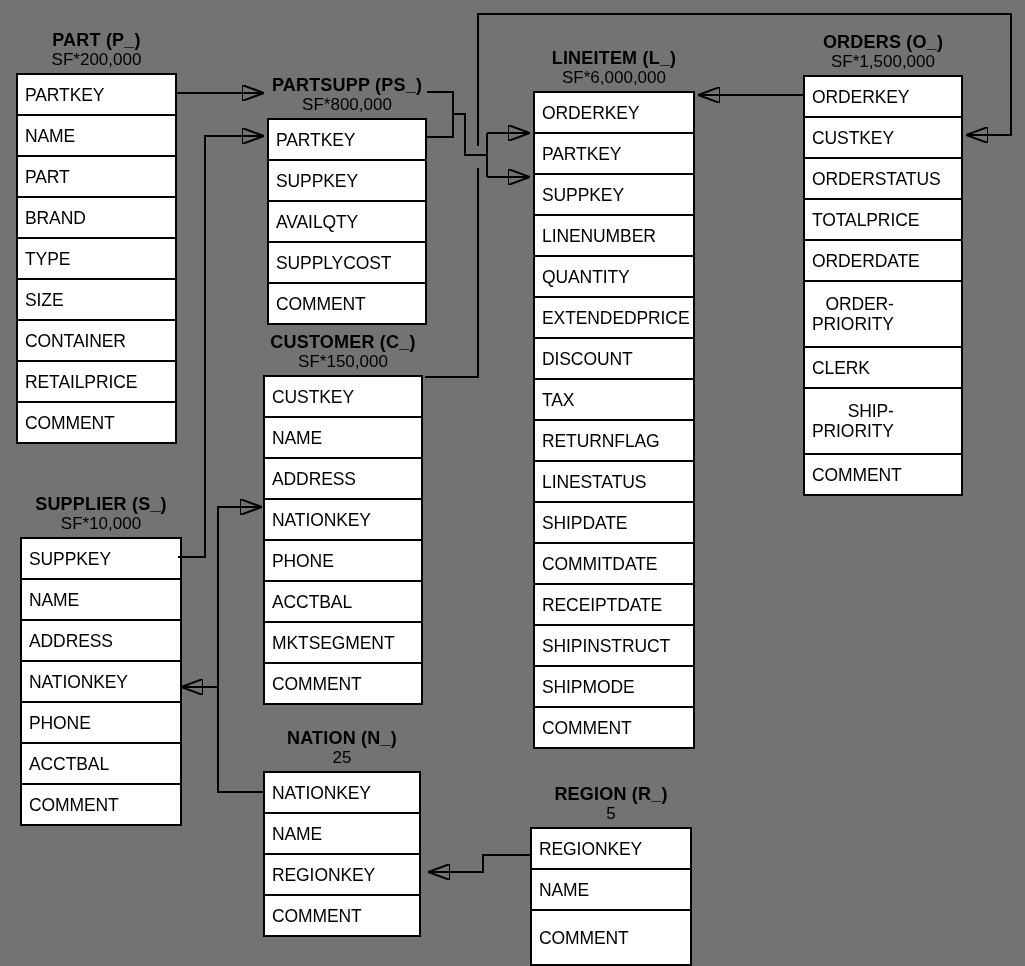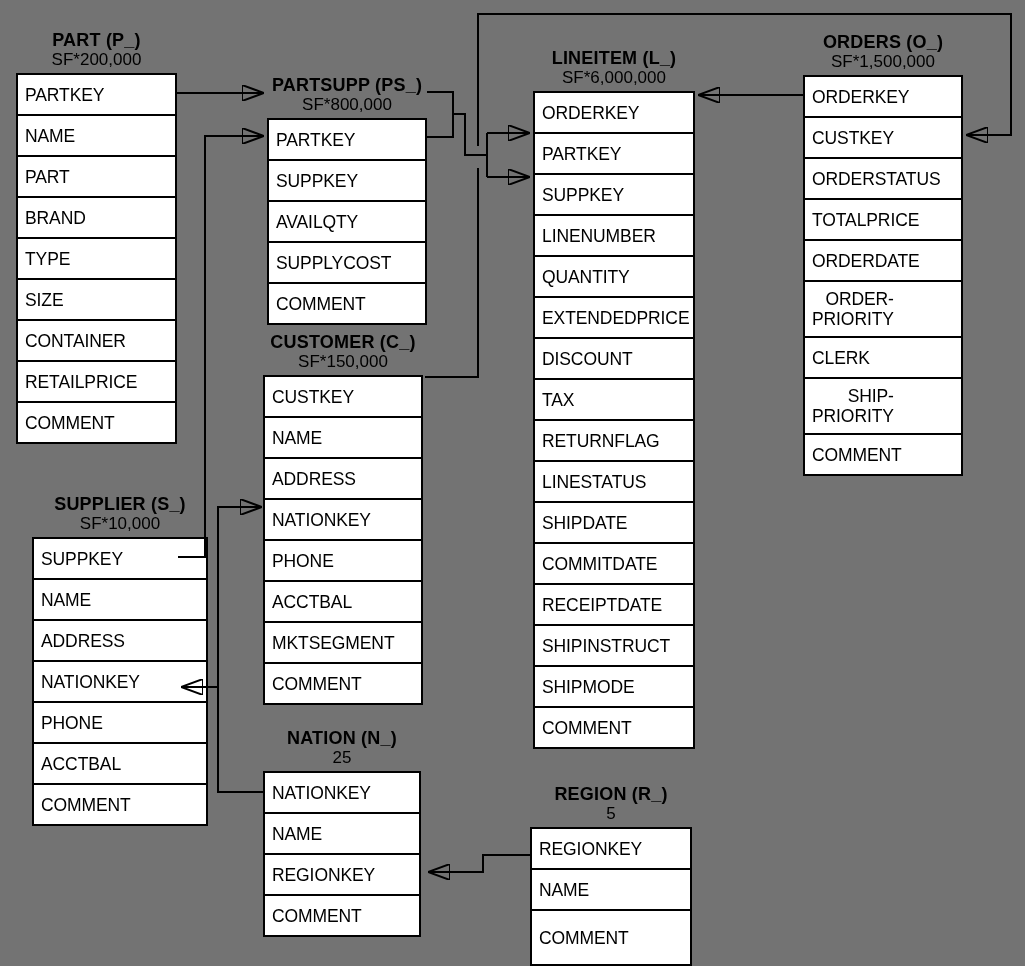--- a/index.html
+++ b/index.html
@@ -33,24 +33,24 @@
     display: flex;
     align-items: center;
     padding-left: 7px;
     font-size: 17.5px;
     letter-spacing: -0.1px;
     white-space: pre-line;
     line-height: 20px;
     overflow: visible;
   }
   .tbl-rows .row:first-child { margin-top: 0; }
-  .row.tall { height: 58px; }
+  .row.tall { height: 68px; }
   
   #t-part     { left: 16px;  top: 73px;  width: 161px; }
-  #t-supplier { left: 32px;  top: 537px; width: 176px; }
+  #t-supplier { left: 20px;  top: 537px; width: 162px; }
   #t-partsupp { left: 267px; top: 73px;  width: 160px; margin-top: 45px; }
   #t-customer { left: 263px; top: 359px; width: 160px; margin-top: 16px; }
   #t-nation   { left: 263px; top: 771px; width: 158px; }
   #t-lineitem { left: 533px; top: 91px;  width: 162px; }
   #t-region   { left: 530px; top: 827px; width: 162px; }
   #t-orders   { left: 803px; top: 75px;  width: 160px; }
   
   #t-region .row:last-child { height: 57px; }
   #svg-links {
     position: absolute;

